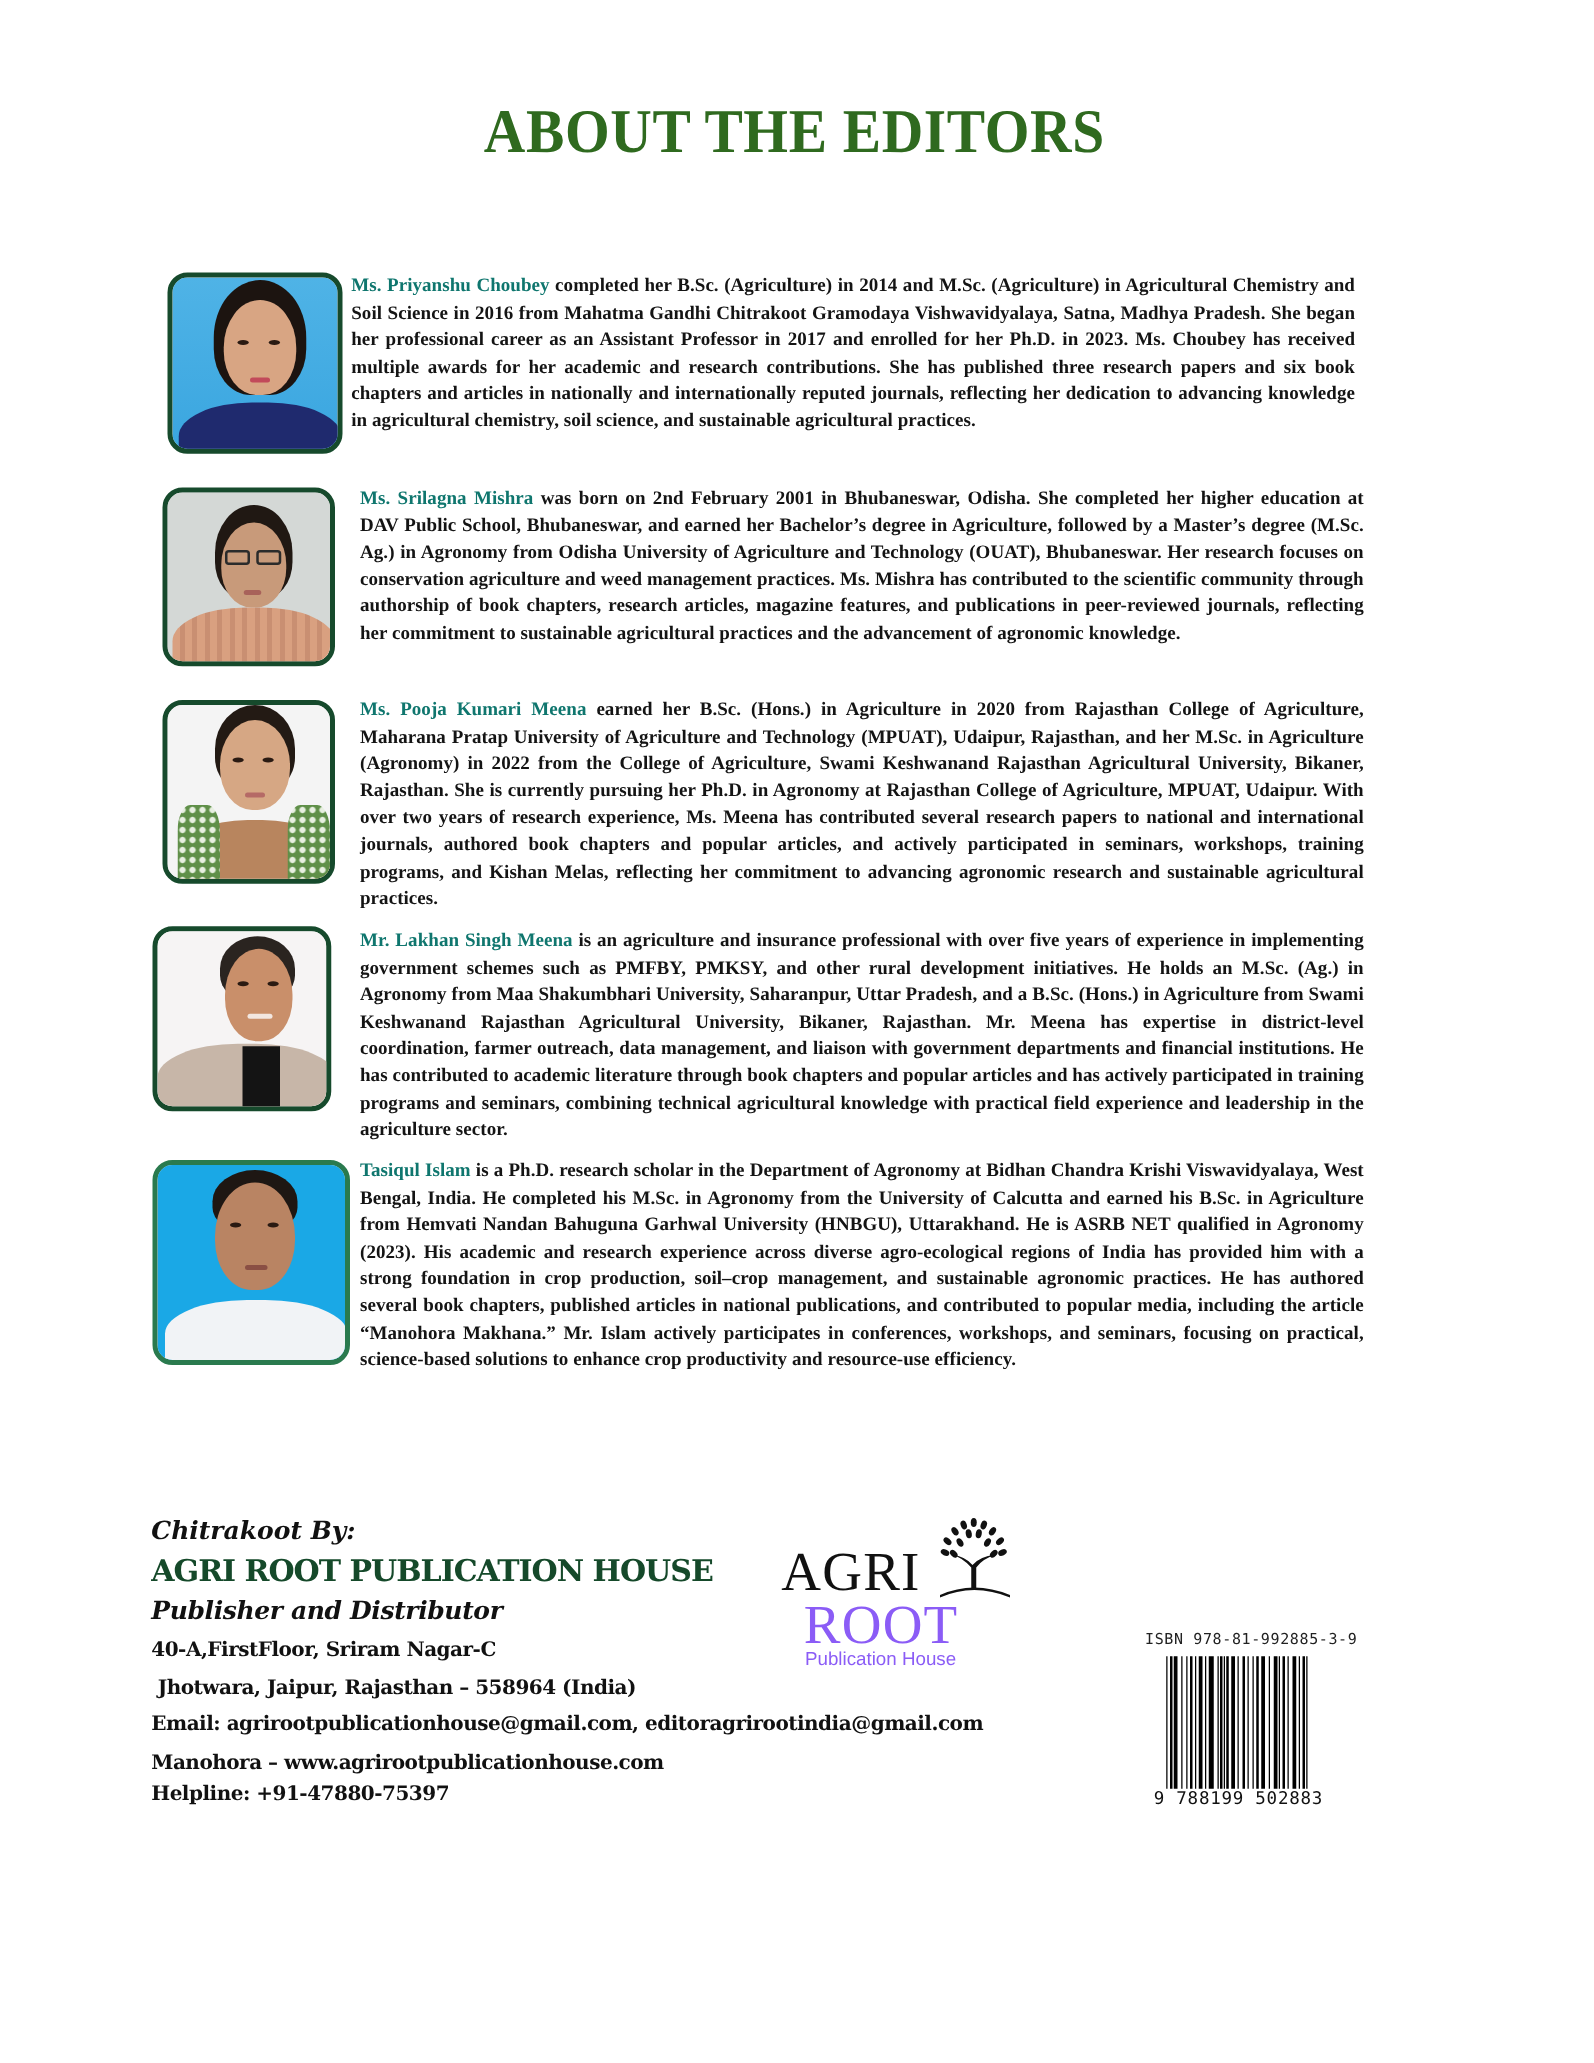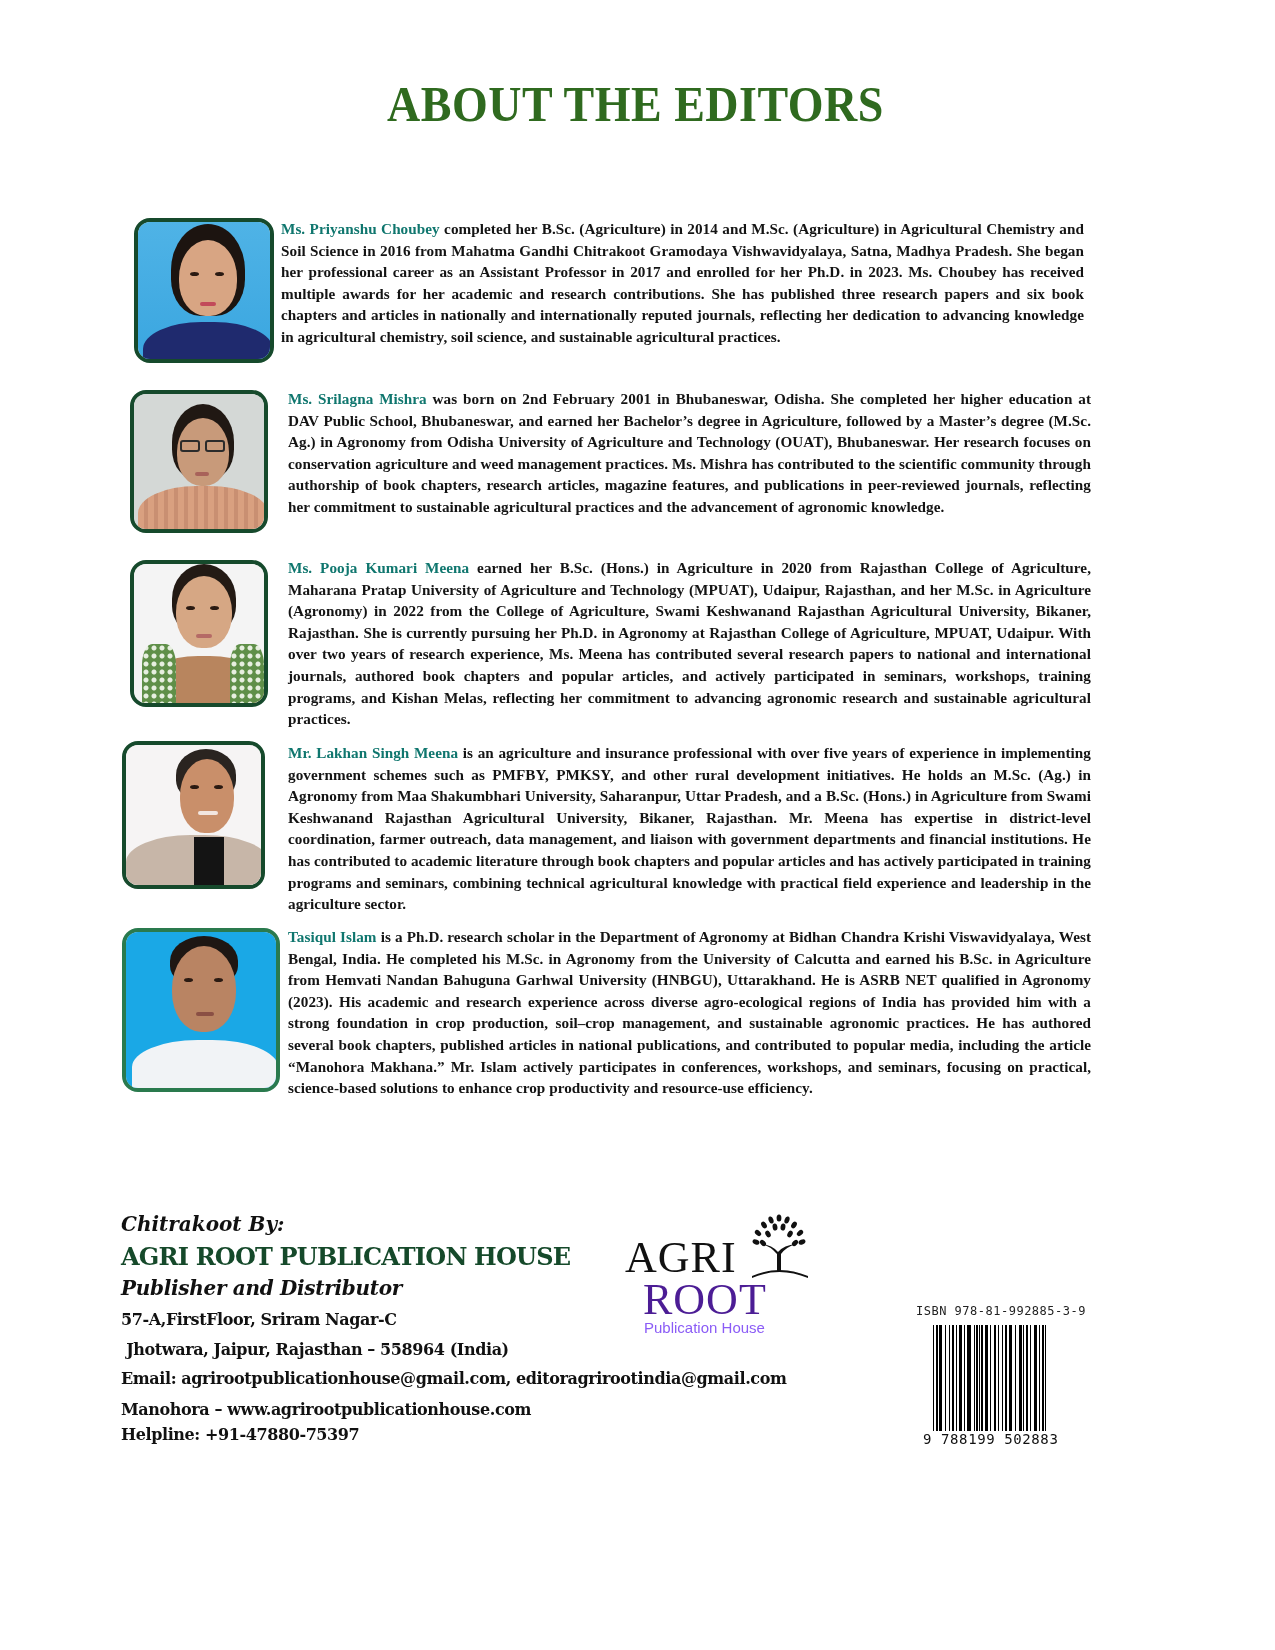--- a/index.html
+++ b/index.html
@@ -39,21 +39,21 @@
     .ph-glasses { position: absolute; height: 12px; border: 2px solid #2b2b2b; border-radius: 3px; }
 
     
     .pub-by { position: absolute; left: 121px; top: 1212px; font-family: "DejaVu Serif", serif; font-style: italic; font-weight: bold; font-size: 20px; color: #111; }
     .pub-name { position: absolute; left: 121px; top: 1242px; font-family: "DejaVu Serif", serif; font-weight: bold; font-size: 24px; color: #15492a; letter-spacing: -0.8px; }
     .pub-role { position: absolute; left: 121px; top: 1276px; font-family: "DejaVu Serif", serif; font-style: italic; font-weight: bold; font-size: 20px; color: #111; letter-spacing: -0.3px; }
     .pub-line { position: absolute; left: 121px; font-family: "DejaVu Serif", serif; font-weight: bold; font-size: 16px; color: #111; letter-spacing: -0.4px; }
 
     .logo { position: absolute; left: 620px; top: 1212px; width: 190px; height: 150px; }
     .logo-agri { position: absolute; left: 5px; top: 20px; font-family: "Liberation Serif", serif; font-size: 44px; color: #111; letter-spacing: 1px; }
-    .logo-root { position: absolute; left: 23px; top: 62px; font-family: "Liberation Serif", serif; font-size: 44px; color: #4c1d95; letter-spacing: 1px; }
+    .logo-root { position: absolute; left: 23px; top: 62px; font-family: "Liberation Serif", serif; font-size: 44px; color: #8b5cf6; letter-spacing: 1px; }
     .logo-sub { position: absolute; left: 24px; top: 107px; font-family: Liberation Sans, sans-serif; font-size: 15px; color: #8b5cf6; }
     .logo-tree { position: absolute; left: 128px; top: 0px; width: 62px; height: 70px; }
 
     .isbn { position: absolute; left: 916px; top: 1304px; font-family: "DejaVu Sans Mono", monospace; font-size: 12px; color: #222; letter-spacing: 0.5px; }
     .barcode { position: absolute; left: 933px; top: 1325px; width: 150px; height: 115px; display: flex; align-items: stretch; }
     .barcode i { display: block; height: 100%; background: #000; }
     .barcode-digits { position: absolute; left: 921px; top: 1431px; font-family: "DejaVu Sans Mono", monospace; font-size: 14px; color: #111; background: #fff; padding: 0 2px; letter-spacing: 0.6px; }
   </style>
 </head>
 <body>
@@ -124,21 +124,21 @@
     <div class="ph-eye" style="left:88px; top:46px;"></div>
     <div class="ph-lip" style="left:70px; top:80px; width:18px; background:#8a4f44;"></div>
     <div class="ph-body" style="left:6px; top:108px; width:146px; height:60px; background:#f1f3f6;"></div>
   </div>
   <p class="bio" style="left:288px; top:926px; width:803px;"><span class="name">Tasiqul Islam</span><span> is a Ph.D. research scholar in the Department of Agronomy at Bidhan Chandra Krishi Viswavidyalaya, West Bengal, India. He completed his M.Sc. in Agronomy from the University of Calcutta and earned his B.Sc. in Agriculture from Hemvati Nandan Bahuguna Garhwal University (HNBGU), Uttarakhand. He is ASRB NET qualified in Agronomy (2023). His academic and research experience across diverse agro-ecological regions of India has provided him with a strong foundation in crop production, soil–crop management, and sustainable agronomic practices. He has authored several book chapters, published articles in national publications, and contributed to popular media, including the article “Manohora Makhana.” Mr. Islam actively participates in conferences, workshops, and seminars, focusing on practical, science-based solutions to enhance crop productivity and resource-use efficiency.</span></p>
 </section>
 
 <div class="pub-by">Chitrakoot By:</div>
 <div class="pub-name">AGRI ROOT PUBLICATION HOUSE</div>
 <div class="pub-role">Publisher and Distributor</div>
-<div class="pub-line" style="top:1310px;">57-A,FirstFloor, Sriram Nagar-C</div>
+<div class="pub-line" style="top:1310px;">40-A,FirstFloor, Sriram Nagar-C</div>
 <div class="pub-line" style="top:1340px; white-space:pre;"> Jhotwara, Jaipur, Rajasthan – 558964 (India)</div>
 <div class="pub-line" style="top:1369px;">Email: agrirootpublicationhouse@gmail.com, editoragrirootindia@gmail.com</div>
 <div class="pub-line" style="top:1400px;">Manohora – www.agrirootpublicationhouse.com</div>
 <div class="pub-line" style="top:1425px;">Helpline: +91-47880-75397</div>
 
 <div class="logo">
   <div class="logo-agri">AGRI</div>
   <div class="logo-root">ROOT</div>
   <div class="logo-sub">Publication House</div>
   <svg class="logo-tree" viewBox="0 0 62 70">

